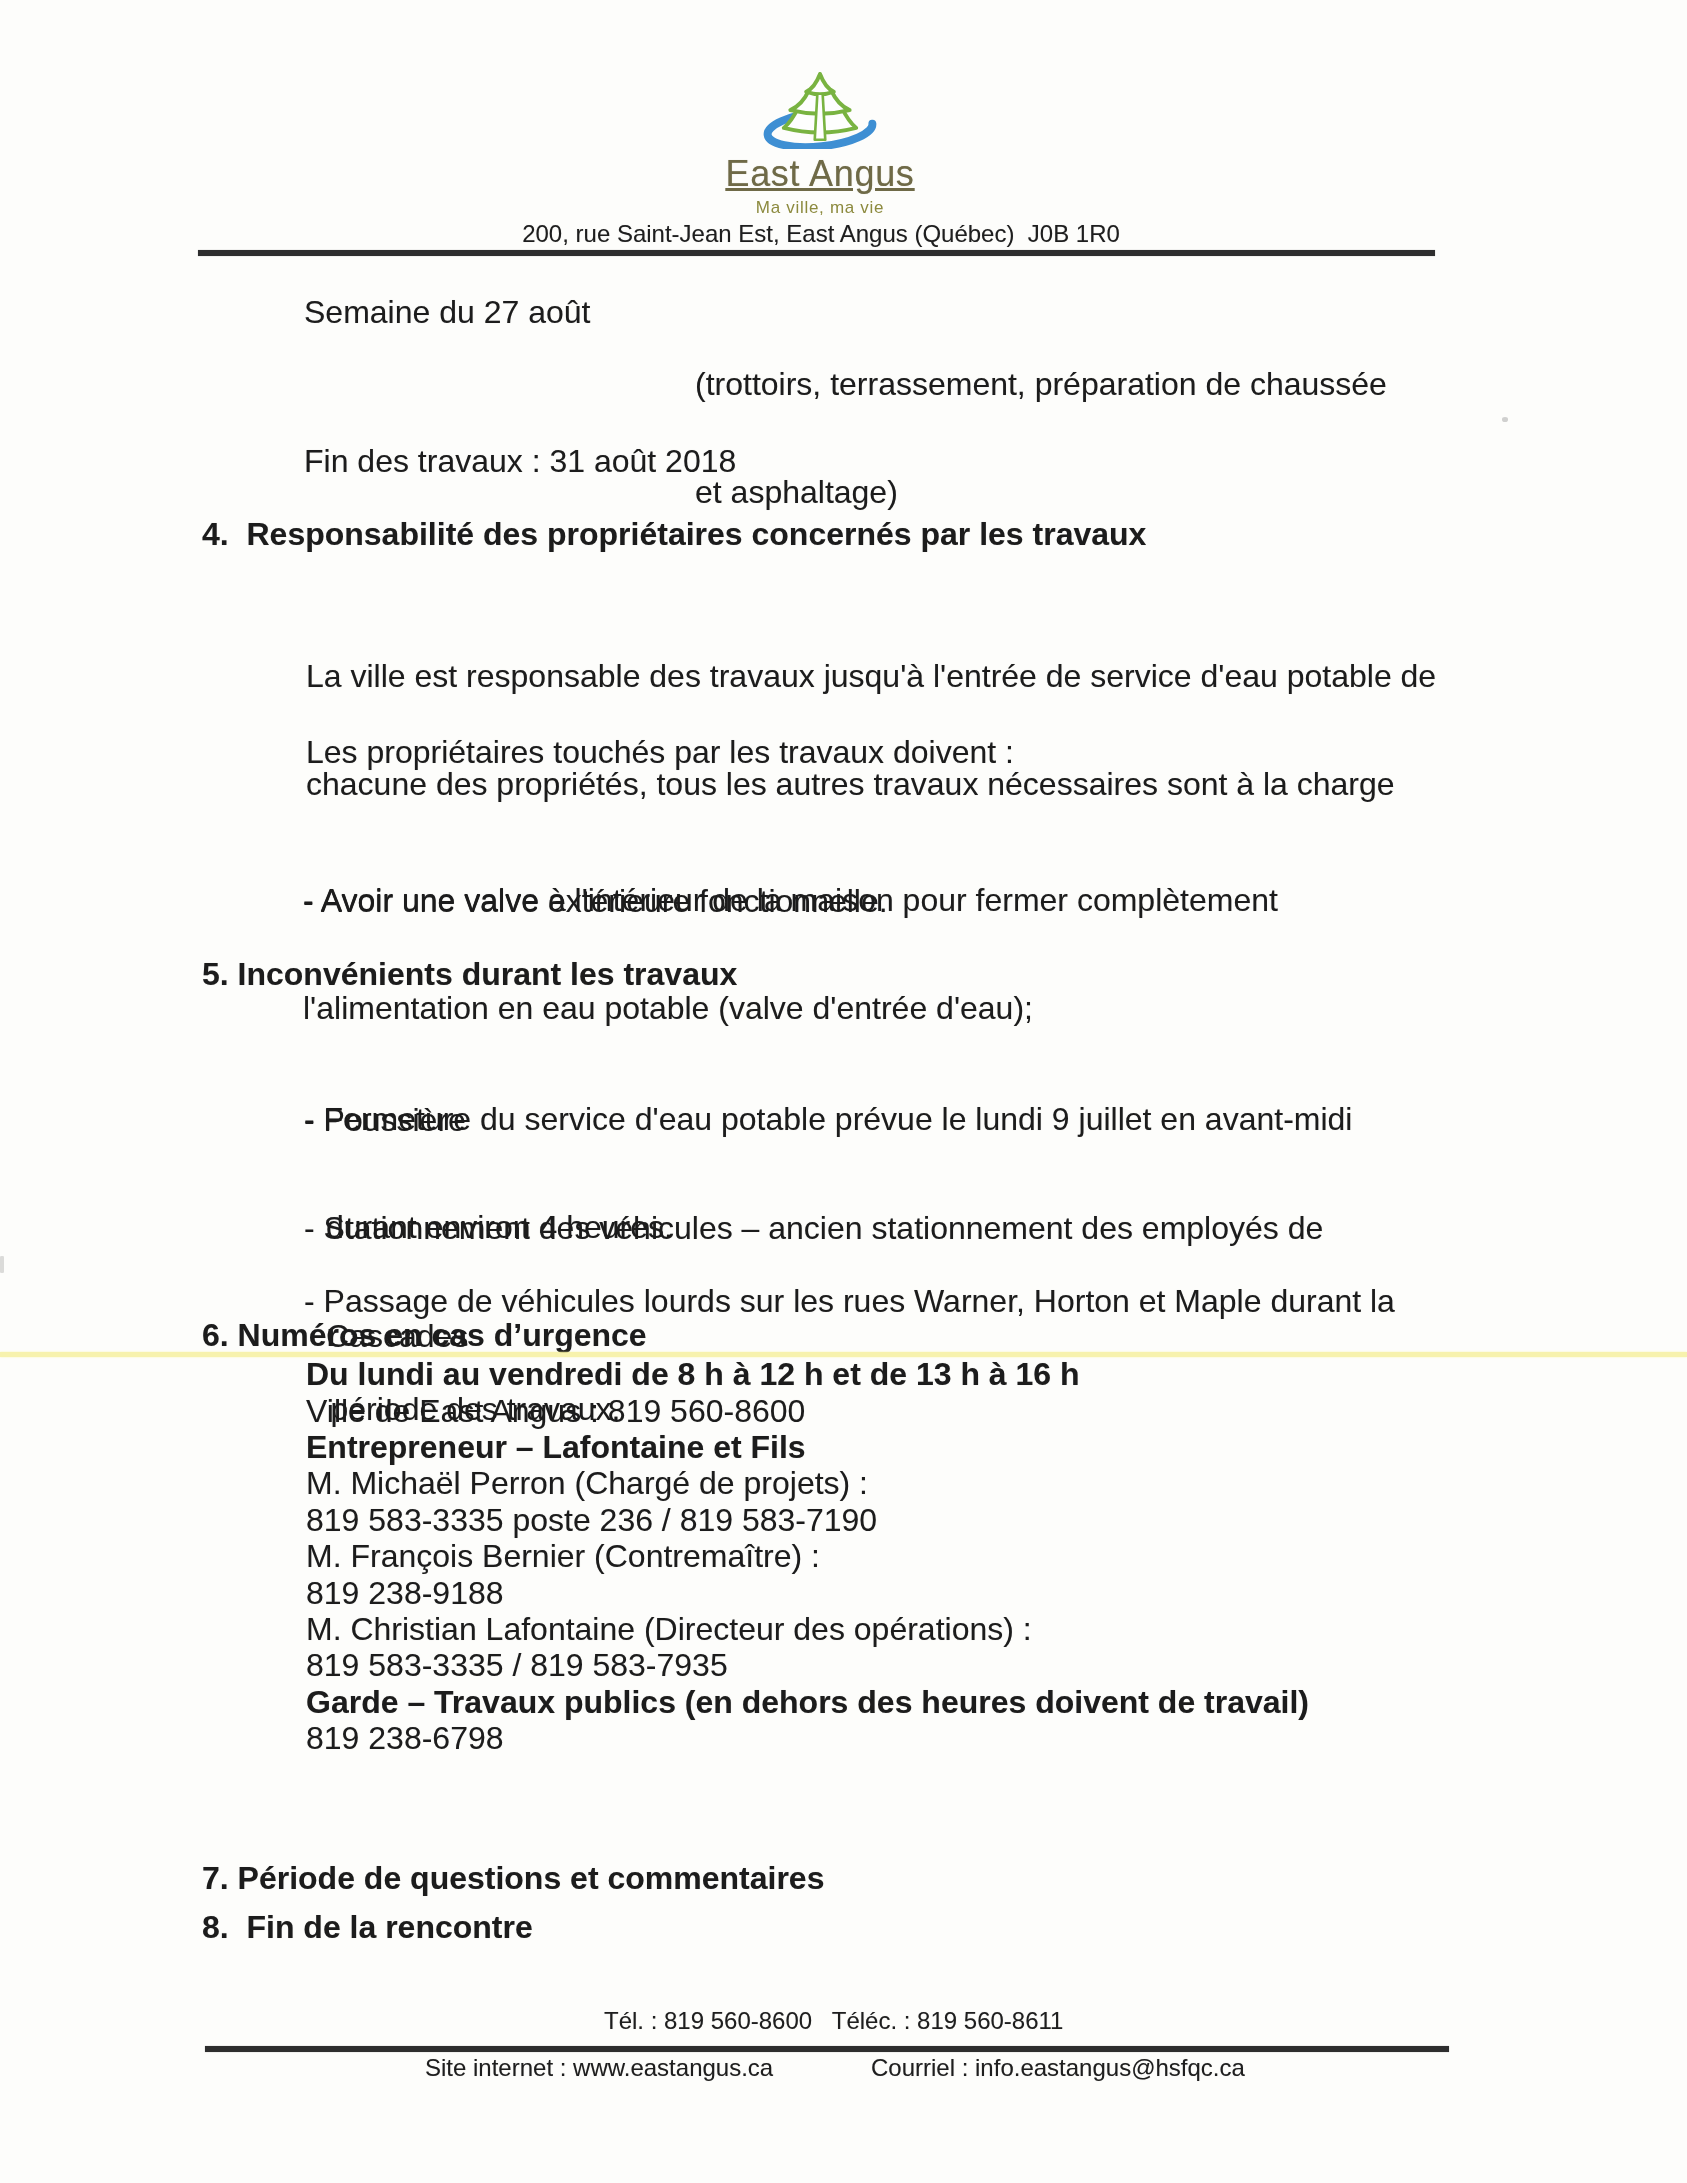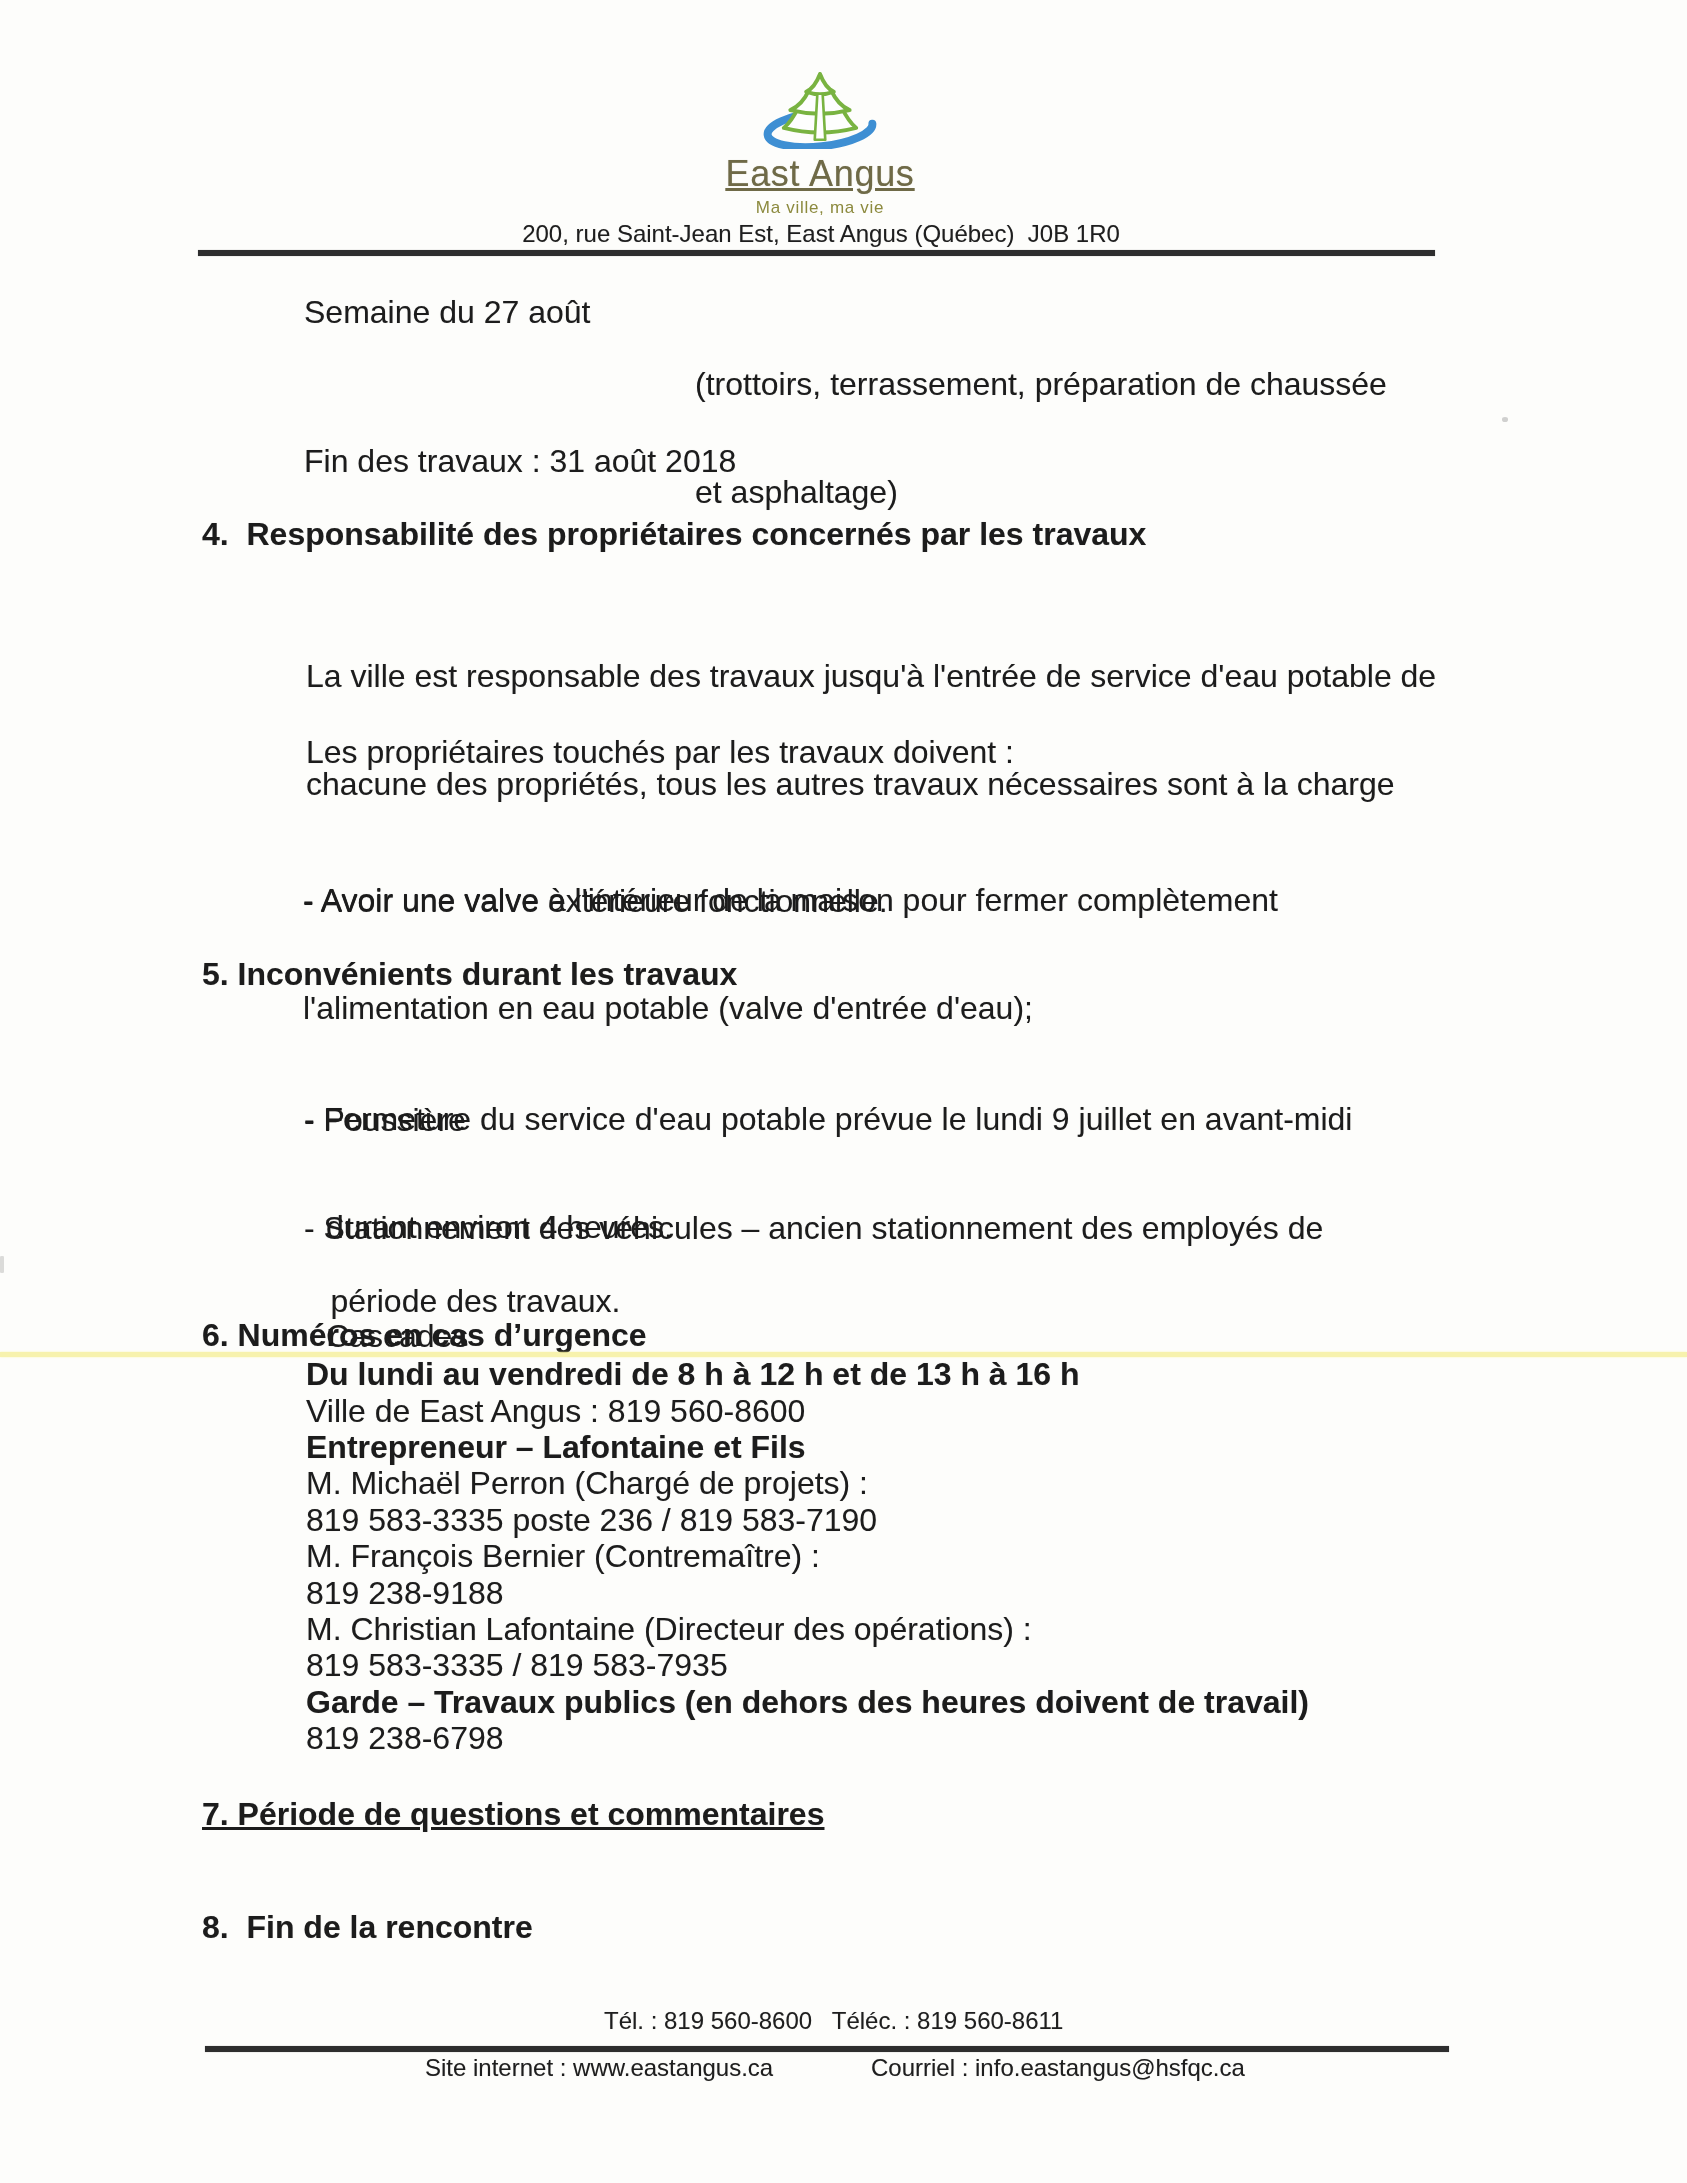--- a/index.html
+++ b/index.html
@@ -62,39 +62,40 @@
 <div class="abs t" style="left:304px;top:1029px;">
   <div>- Fermeture du service d'eau potable prévue le lundi 9 juillet en avant-midi</div>
   <div style="margin-left:22px;">durant environ 4 heures.</div>
 </div>
 <div class="abs t" style="left:304px;top:1102px;">- Poussière</div>
 <div class="abs t" style="left:304px;top:1138px;">
   <div>- Stationnement des véhicules – ancien stationnement des employés de</div>
   <div style="margin-left:22px;">Cascades</div>
 </div>
 <div class="abs t" style="left:304px;top:1211px;">
+  <div>- Passage de véhicules lourds sur les rues Warner, Horton et Maple durant la</div>
   <div style="margin-left:26.5px;">période des travaux.</div>
 </div>
 
 <div class="abs t b" style="left:202px;top:1317px;">6. Numéros en cas d’urgence</div>
 <div class="band" style="top:1352px;"></div>
 
 <div class="abs t b" style="left:306px;top:1356px;">Du lundi au vendredi de 8 h à 12 h et de 13 h à 16 h</div>
 <div class="abs t" style="left:306px;top:1393px;">Ville de East Angus : 819 560-8600</div>
 <div class="abs t b" style="left:306px;top:1429px;">Entrepreneur – Lafontaine et Fils</div>
 <div class="abs t" style="left:306px;top:1465px;">M. Michaël Perron (Chargé de projets) :</div>
 <div class="abs t" style="left:306px;top:1502px;">819 583-3335 poste 236 / 819 583-7190</div>
 <div class="abs t" style="left:306px;top:1538px;">M. François Bernier (Contremaître) :</div>
 <div class="abs t" style="left:306px;top:1575px;">819 238-9188</div>
 <div class="abs t" style="left:306px;top:1611px;">M. Christian Lafontaine (Directeur des opérations) :</div>
 <div class="abs t" style="left:306px;top:1647px;">819 583-3335 / 819 583-7935</div>
 <div class="abs t b" style="left:306px;top:1684px;">Garde – Travaux publics (en dehors des heures doivent de travail)</div>
 <div class="abs t" style="left:306px;top:1720px;">819 238-6798</div>
 
-<div class="abs t b" style="left:202px;top:1796px;text-decoration:underline;">7. Période de questions et commentaires</div>
+<div class="abs t b" style="left:202px;top:1860px;">7. Période de questions et commentaires</div>
 <div class="abs t b" style="left:202px;top:1909px;">8.  Fin de la rencontre</div>
 
 <div class="abs ftr" style="left:604px;top:2007px;">Tél. : 819 560-8600   Téléc. : 819 560-8611</div>
 <div class="rule" style="left:205px;top:2046px;width:1244px;height:6px;"></div>
 <div class="abs ftr" style="left:425px;top:2054px;">Site internet : www.eastangus.ca</div>
 <div class="abs ftr" style="left:871px;top:2054px;">Courriel : info.eastangus@hsfqc.ca</div>
 
 <div class="speck" style="left:1502px;top:417px;width:6px;height:4.6px;opacity:.45;"></div>
 <div class="speck" style="left:0px;top:1256px;width:4px;height:17px;border-radius:1.3px;opacity:.35;"></div>
 

